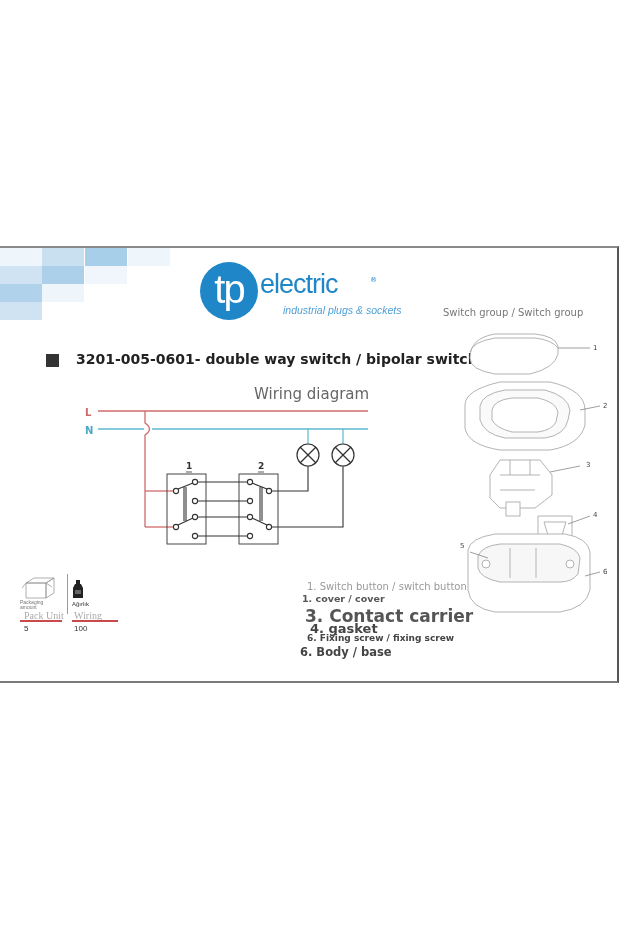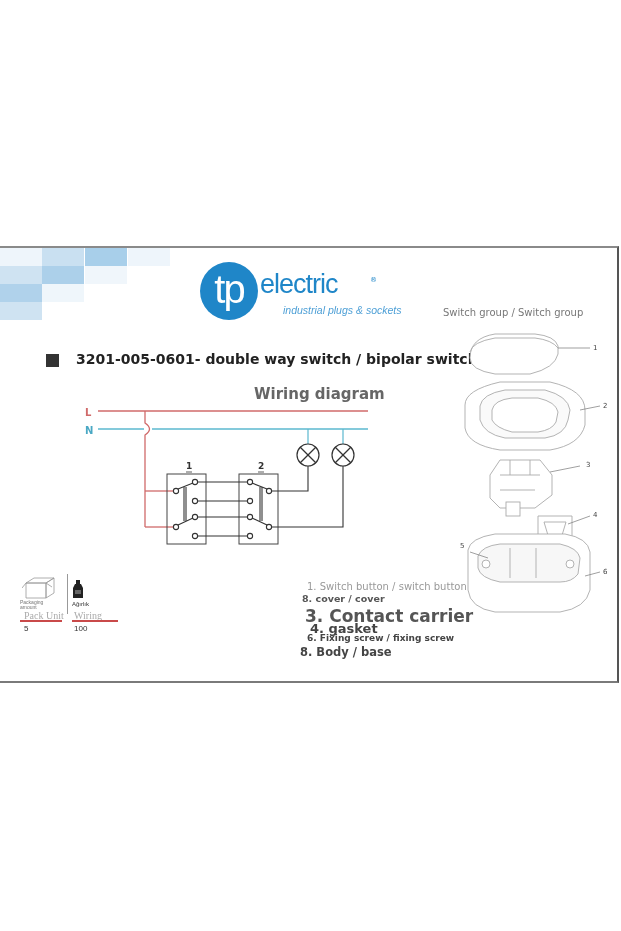--- a/index.html
+++ b/index.html
@@ -6,21 +6,21 @@
   body { width:621px; height:931px; position:relative; overflow:hidden; font-family:"DejaVu Sans", sans-serif; }
   .sheet { position:absolute; left:0; top:246px; width:619px; height:437px; border-top:2px solid #8a8a8a; border-bottom:2px solid #7a7a7a; border-right:2px solid #555; background:#fff; box-sizing:border-box; }
   .tile { position:absolute; width:42px; height:18px; }
   .logo { position:absolute; left:200px; top:262px; }
   .logo-circle { position:absolute; left:0; top:0; width:58px; height:58px; border-radius:50%; background:#1f86c8; color:#fff; font-family:"Liberation Sans", sans-serif; font-size:40px; font-weight:400; letter-spacing:-2px; line-height:54px; text-align:center; }
   .logo-word { position:absolute; left:60px; top:2px; color:#1f86c8; font-family:"Liberation Sans", sans-serif; font-size:27px; letter-spacing:-1px; line-height:40px; white-space:nowrap;text-align:center; }
   .logo-reg { position:absolute; left:170px; top:14px; font-size:7px; color:#1f86c8; }
   .logo-tag { position:absolute; left:76px; top:42px; color:#4d9fd6; font-family:"Liberation Sans", sans-serif; font-style:italic; font-size:10.5px; white-space:nowrap;margin-left:7px; }
   .bullet { position:absolute; left:46px; top:354px; width:13px; height:13px; background:#333; }
   .title { position:absolute; left:76px; top:351px; font-size:14px; font-weight:bold; color:#222; white-space:nowrap; }
-  .wiring-title { position:absolute; left:254px; top:385px; font-size:15px; font-weight:bold; color:#666; white-space:nowrap; }
+  .wiring-title { position:absolute; left:254px; top:385px; font-size:15px; font-weight:normal; color:#666; white-space:nowrap; }
   .diagram { position:absolute; left:80px; top:400px; }
   .pack { position:absolute; left:20px; top:574px; }
   .pk-small { position:absolute; font-size:5px; color:#777; line-height:5px; font-family:"Liberation Sans", sans-serif; }
   .pk-label { position:absolute; font-size:10px; color:#aaa; font-family:Liberation Serif, serif; white-space:nowrap; }
   .pk-red { position:absolute; height:2px; background:#c94a4a; }
   .pk-val { position:absolute; font-size:8px; color:#333; font-family:"Liberation Sans", sans-serif; }
   .pk-aglik { position:absolute; font-size:6px; color:#333; font-family:"Liberation Sans", sans-serif; }
   .parts { position:absolute; left:0; top:0; }
   .part { position:absolute; white-space:nowrap; color:#555; font-weight:bold; }
   .group-title { position:absolute; left:443px; top:307px; font-size:10px; font-weight:normal; color:#777; white-space:nowrap; }
@@ -148,25 +148,25 @@
     <rect x="3" y="10" width="6" height="4" fill="#666"></rect>
   </svg>
   <div class="pk-aglik" style="left:52px;top:27px">Ağırlık</div>
   <div class="pk-label" style="left:54px;top:36px">Wiring</div>
   <div class="pk-red" style="left:52px;top:46px;width:46px"></div>
   <div class="pk-val" style="left:54px;top:50px">100</div>
 </div>
 
 <div class="parts">
   <div class="part" style="left:307px;top:581px;font-size:10px;color:#999;font-weight:normal">1. Switch button / switch button</div>
-  <div class="part" style="left:302px;top:593px;font-size:9.5px;color:#555">8.  cover / cover</div>
+  <div class="part" style="left:302px;top:593px;font-size:9.5px;color:#555">1.  cover / cover</div>
   <div class="part" style="left:305px;top:606px;font-size:17px;color:#555">3. Contact carrier</div>
   <div class="part" style="left:310px;top:621px;font-size:13px;color:#444">4.  gasket</div>
   <div class="part" style="left:307px;top:633px;font-size:9px;color:#444">6. Fixing screw / fixing screw</div>
-  <div class="part" style="left:300px;top:645px;font-size:11.5px;color:#444">8. Body / base</div>
+  <div class="part" style="left:300px;top:645px;font-size:11.5px;color:#444">6. Body / base</div>
 </div>
 
 <div class="group-title">Switch group / Switch group</div>
 <div class="exploded">
   <svg width="180" height="310" viewBox="0 0 180 310">
     <g fill="#fff" stroke="#aaa" stroke-width="0.9">
 
       <path d="M30 38 Q30 18 55 14 L95 14 Q115 16 118 26 L118 34 Q115 48 90 54 L55 54 Q30 50 30 38 Z"></path>
       <path d="M30 32 Q32 22 55 18 L95 18 Q112 20 118 28" fill="none"></path>
 

